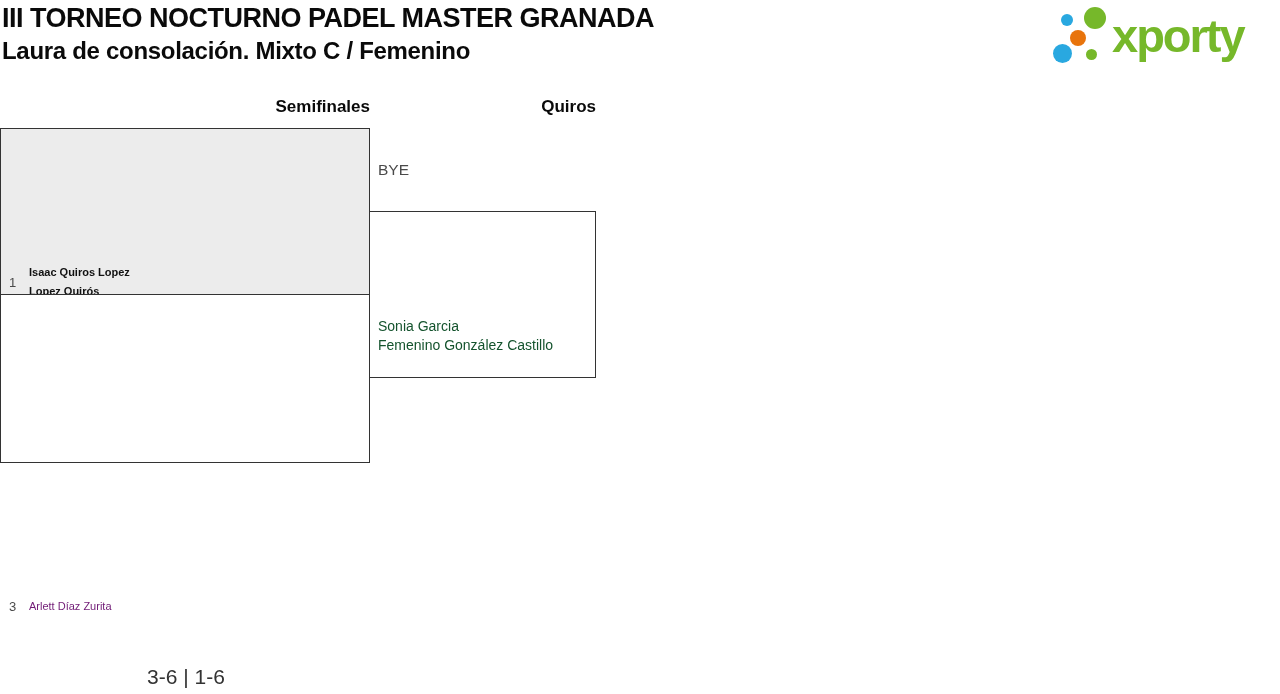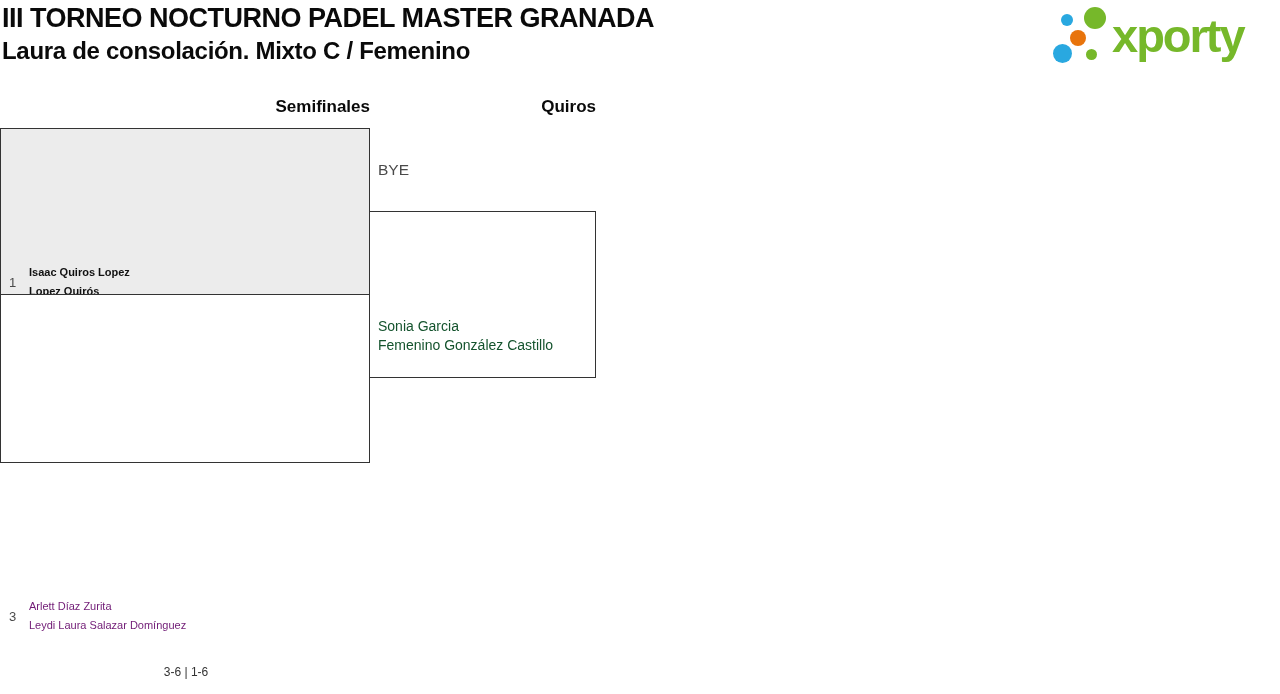--- a/index.html
+++ b/index.html
@@ -77,21 +77,21 @@
   .winner span { font-weight: 700; color: #111; }
   .loser  span { font-weight: 400; color: #701a75; }
   .neutral span { font-weight: 400; color: #3d3d3d; }
 
   .t-sf1-1 { top: 134px; }
   .t-sf1-2 { top: 257px; }
   .t-sf2-1 { top: 302px; }
 
   .score {
     position: absolute; left: 0; top: 370px; width: 370px;
-    text-align: center; font-size: 12px; color: #333;
+    text-align: center; font-size: 21px; color: #333;
   }
 
   .final-bye {
     position: absolute; left: 378px; top: 160px;
     font-size: 15.5px; line-height: 19px; color: #4a4a4a;
   }
   .final-winner {
     position: absolute; left: 378px; top: 317px;
     display: flex; flex-direction: column;
   }
@@ -131,21 +131,20 @@
         <span>BYE</span>
       </span>
     </div>
   </div>
 
   <div class="match-box sf2">
     <div class="team t-sf2-1">
       <span class="seed">3</span>
       <span class="names loser">
         <span>Arlett Díaz Zurita</span>
-        <span>Leydi Laura Salazar Domínguez</span>
       </span>
     </div>
     <div class="score">3-6 | 1-6</div>
 
   </div>
 
   <div class="final-bye">BYE</div>
 
   <div class="match-box final-box"></div>
   <div class="final-winner">

